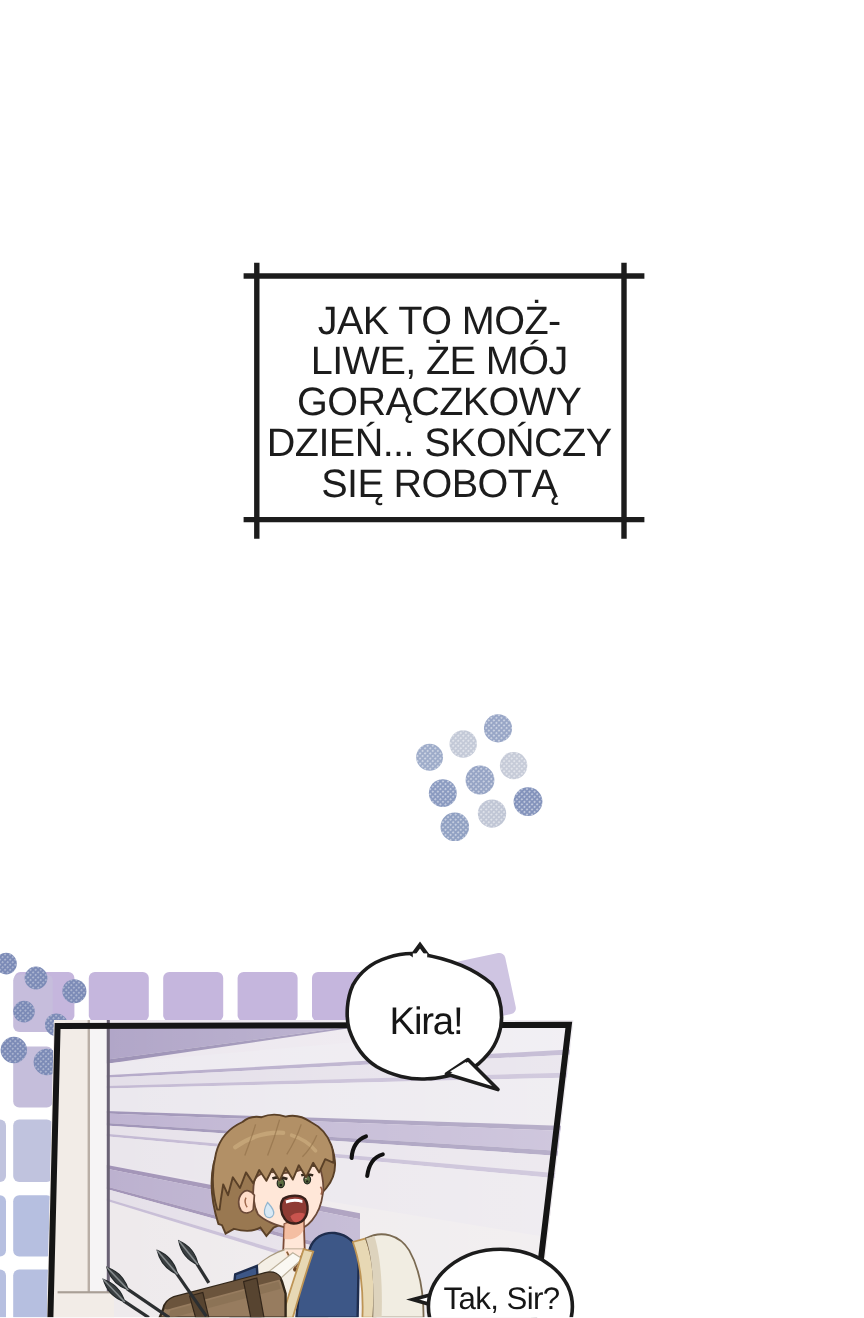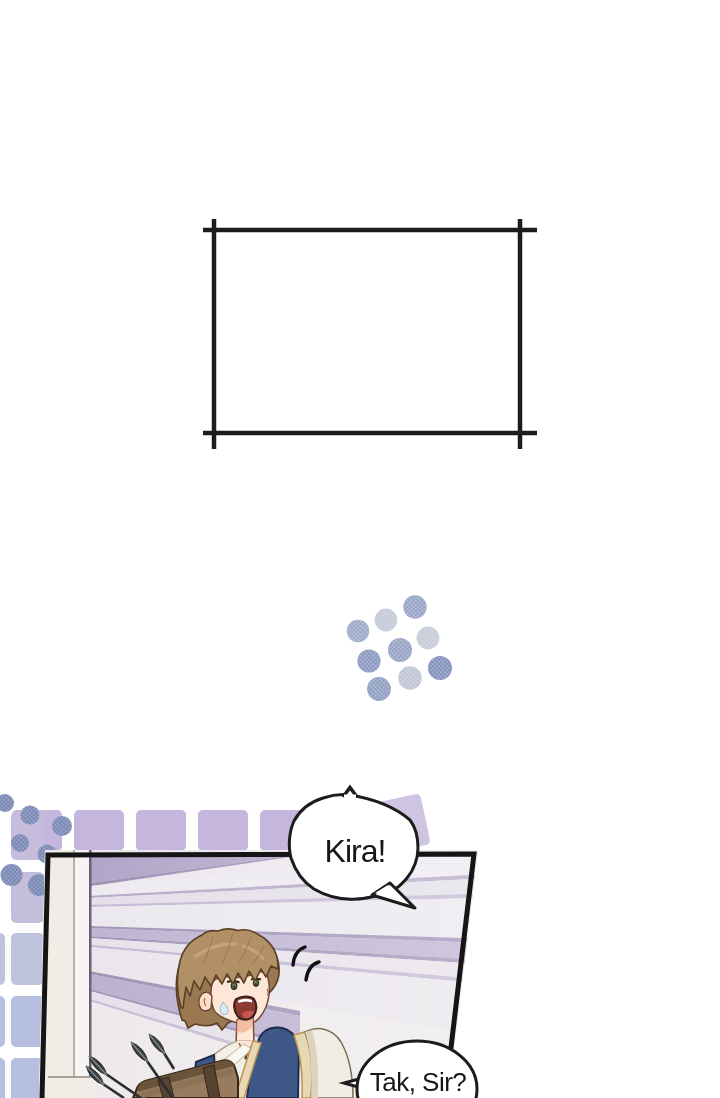--- a/index.html
+++ b/index.html
@@ -14,20 +14,21 @@
 
 <svg width="720" height="1098" viewBox="0 0 720 1098" style="position:absolute;left:0;top:0">
   <g stroke="#1c1c1c" stroke-width="4.5" fill="none">
     <line x1="203" y1="230" x2="537" y2="230"></line>
     <line x1="203" y1="433" x2="537" y2="433"></line>
     <line x1="214" y1="219" x2="214" y2="449"></line>
     <line x1="520" y1="219" x2="520" y2="449"></line>
   </g>
 </svg>
 
+<div id="nbox-text">JAK TO MOŻ-<br>LIWE, ŻE MÓJ<br>GORĄCZKOWY<br>DZIEŃ... SKOŃCZY<br>SIĘ ROBOTĄ</div>
 
 <svg id="scene" width="720" height="1098" viewBox="0 0 720 1098" style="position:absolute;left:0;top:0">
   <defs>
     <pattern id="wd" width="3" height="3" patternUnits="userSpaceOnUse" patternTransform="rotate(45)">
       <circle cx="1.5" cy="1.5" r="0.85" fill="#ffffff"></circle>
     </pattern>
     <linearGradient id="wallfade" x1="0" y1="0" x2="1" y2="0">
       <stop offset="0" stop-color="#ffffff" stop-opacity="0"></stop>
       <stop offset="0.5" stop-color="#ffffff" stop-opacity="0.16"></stop>
       <stop offset="1" stop-color="#ffffff" stop-opacity="0.26"></stop>

